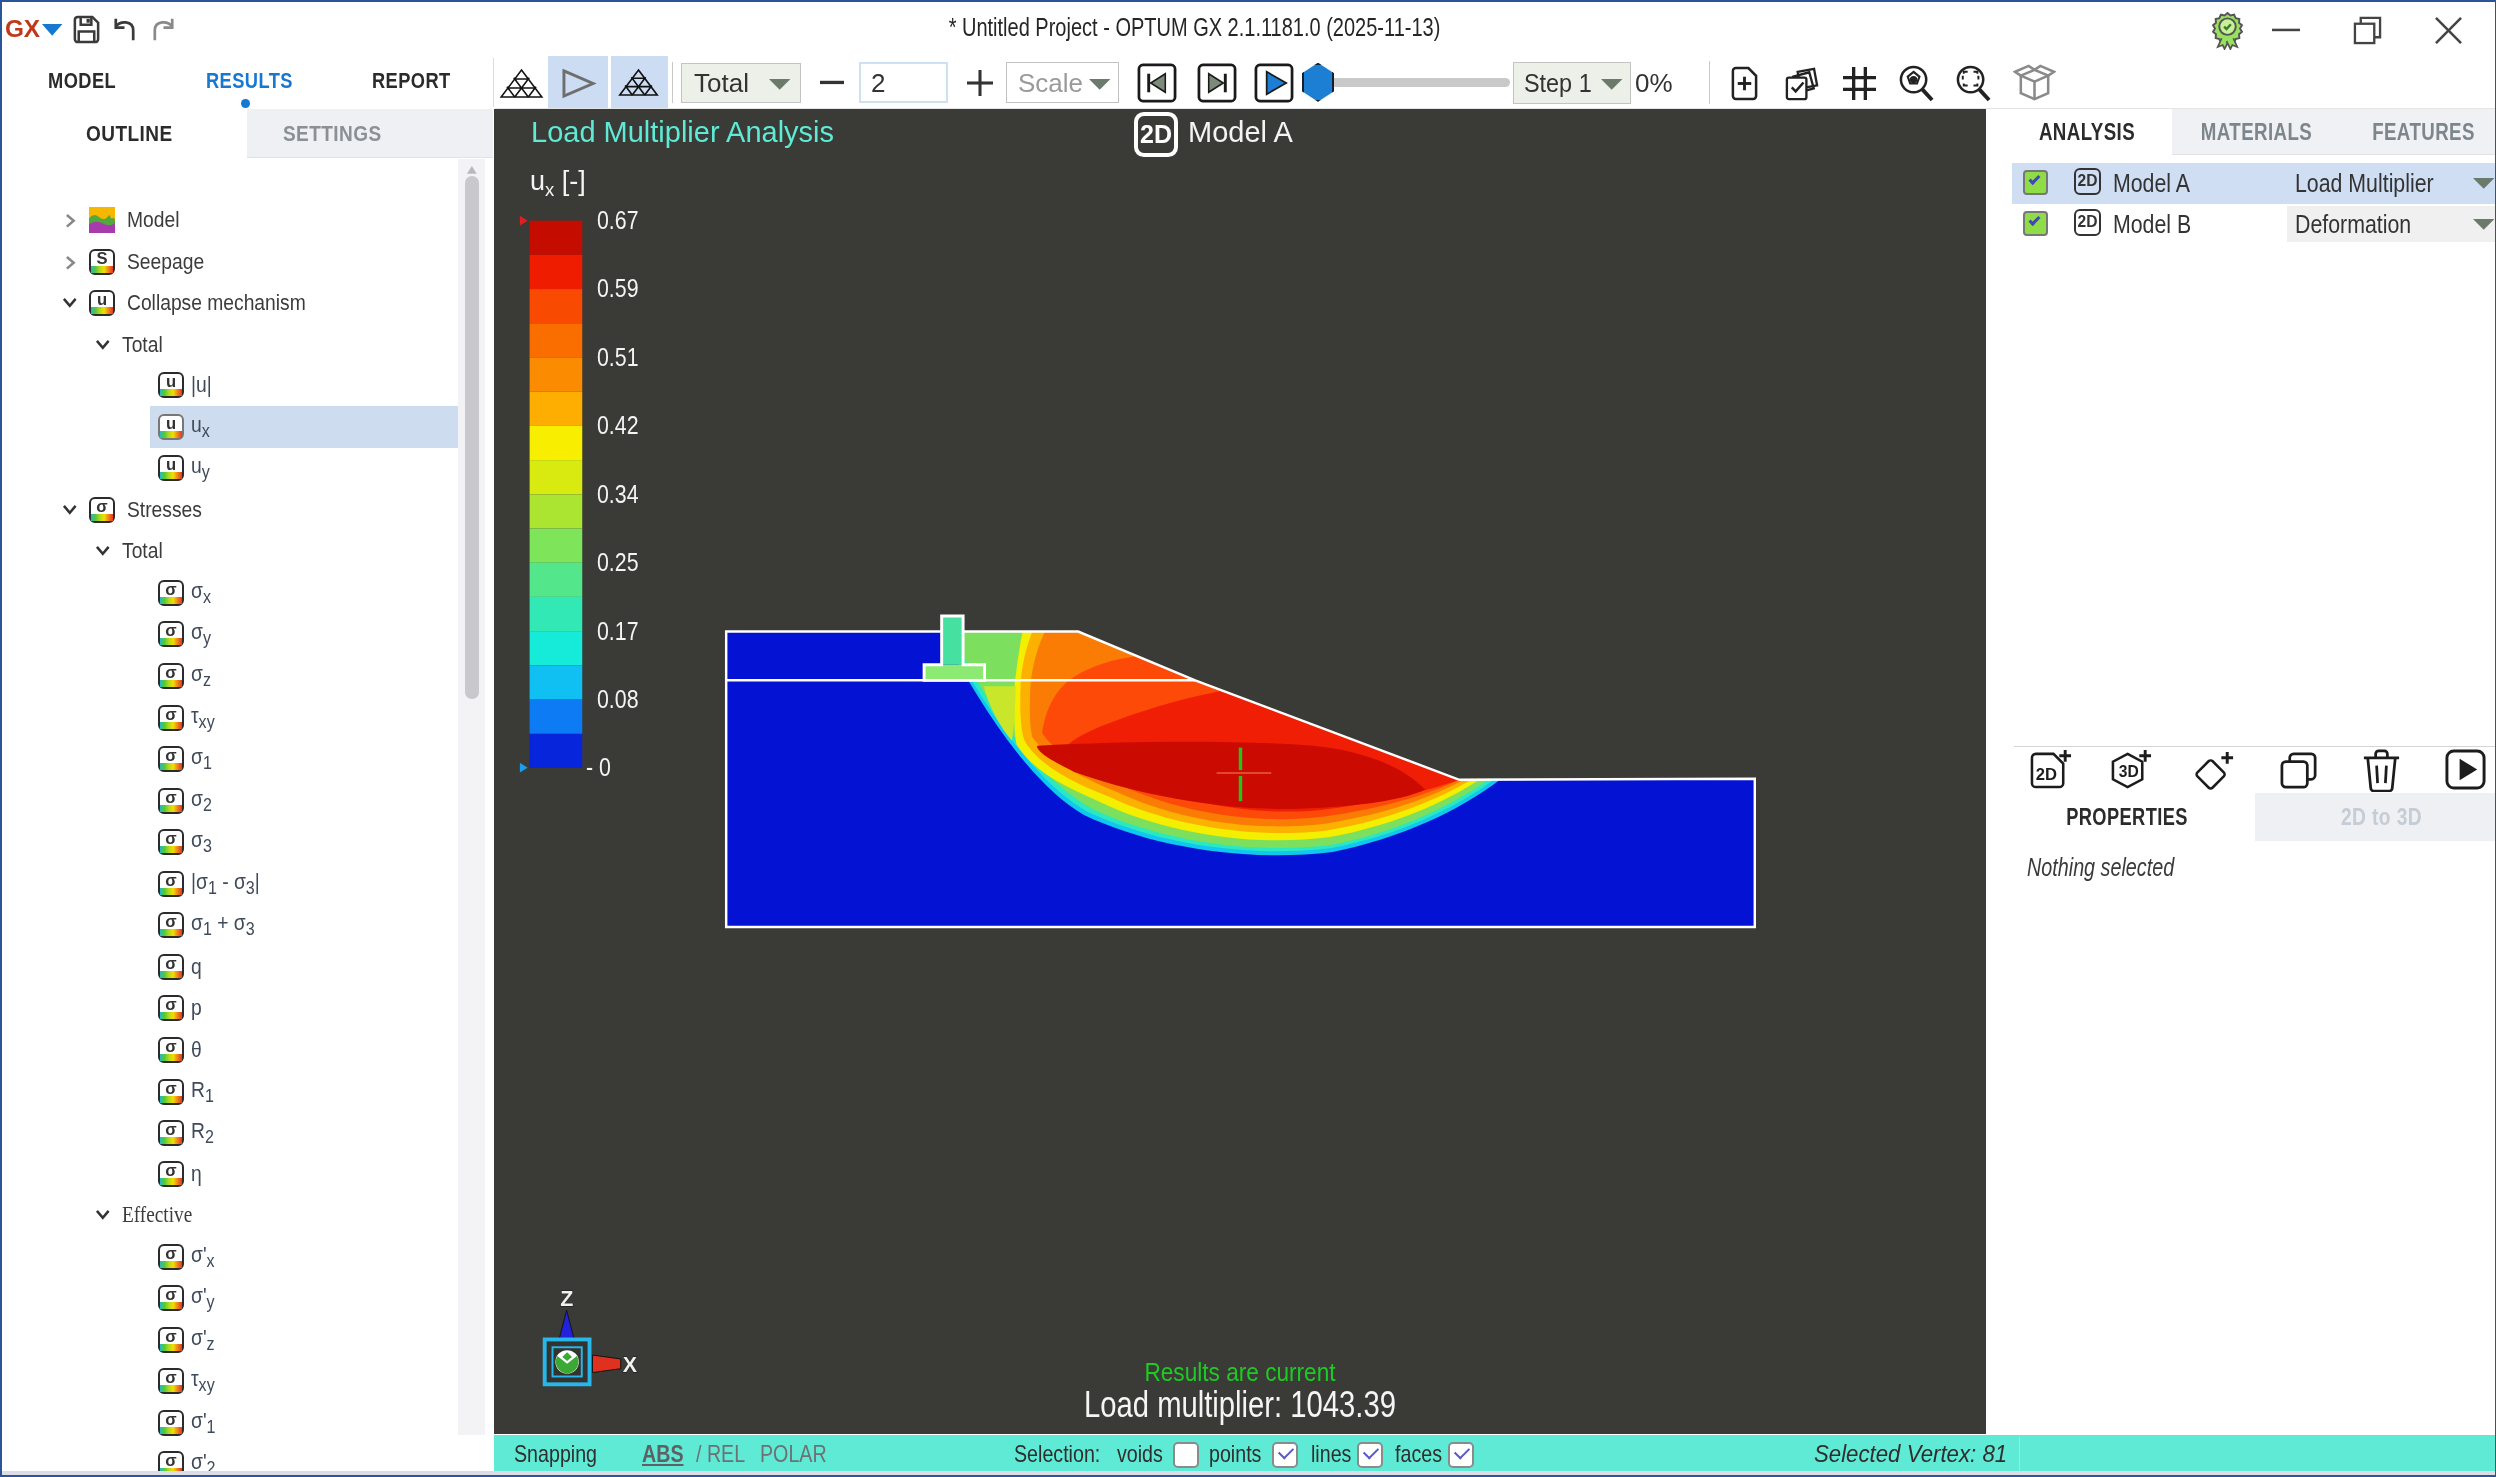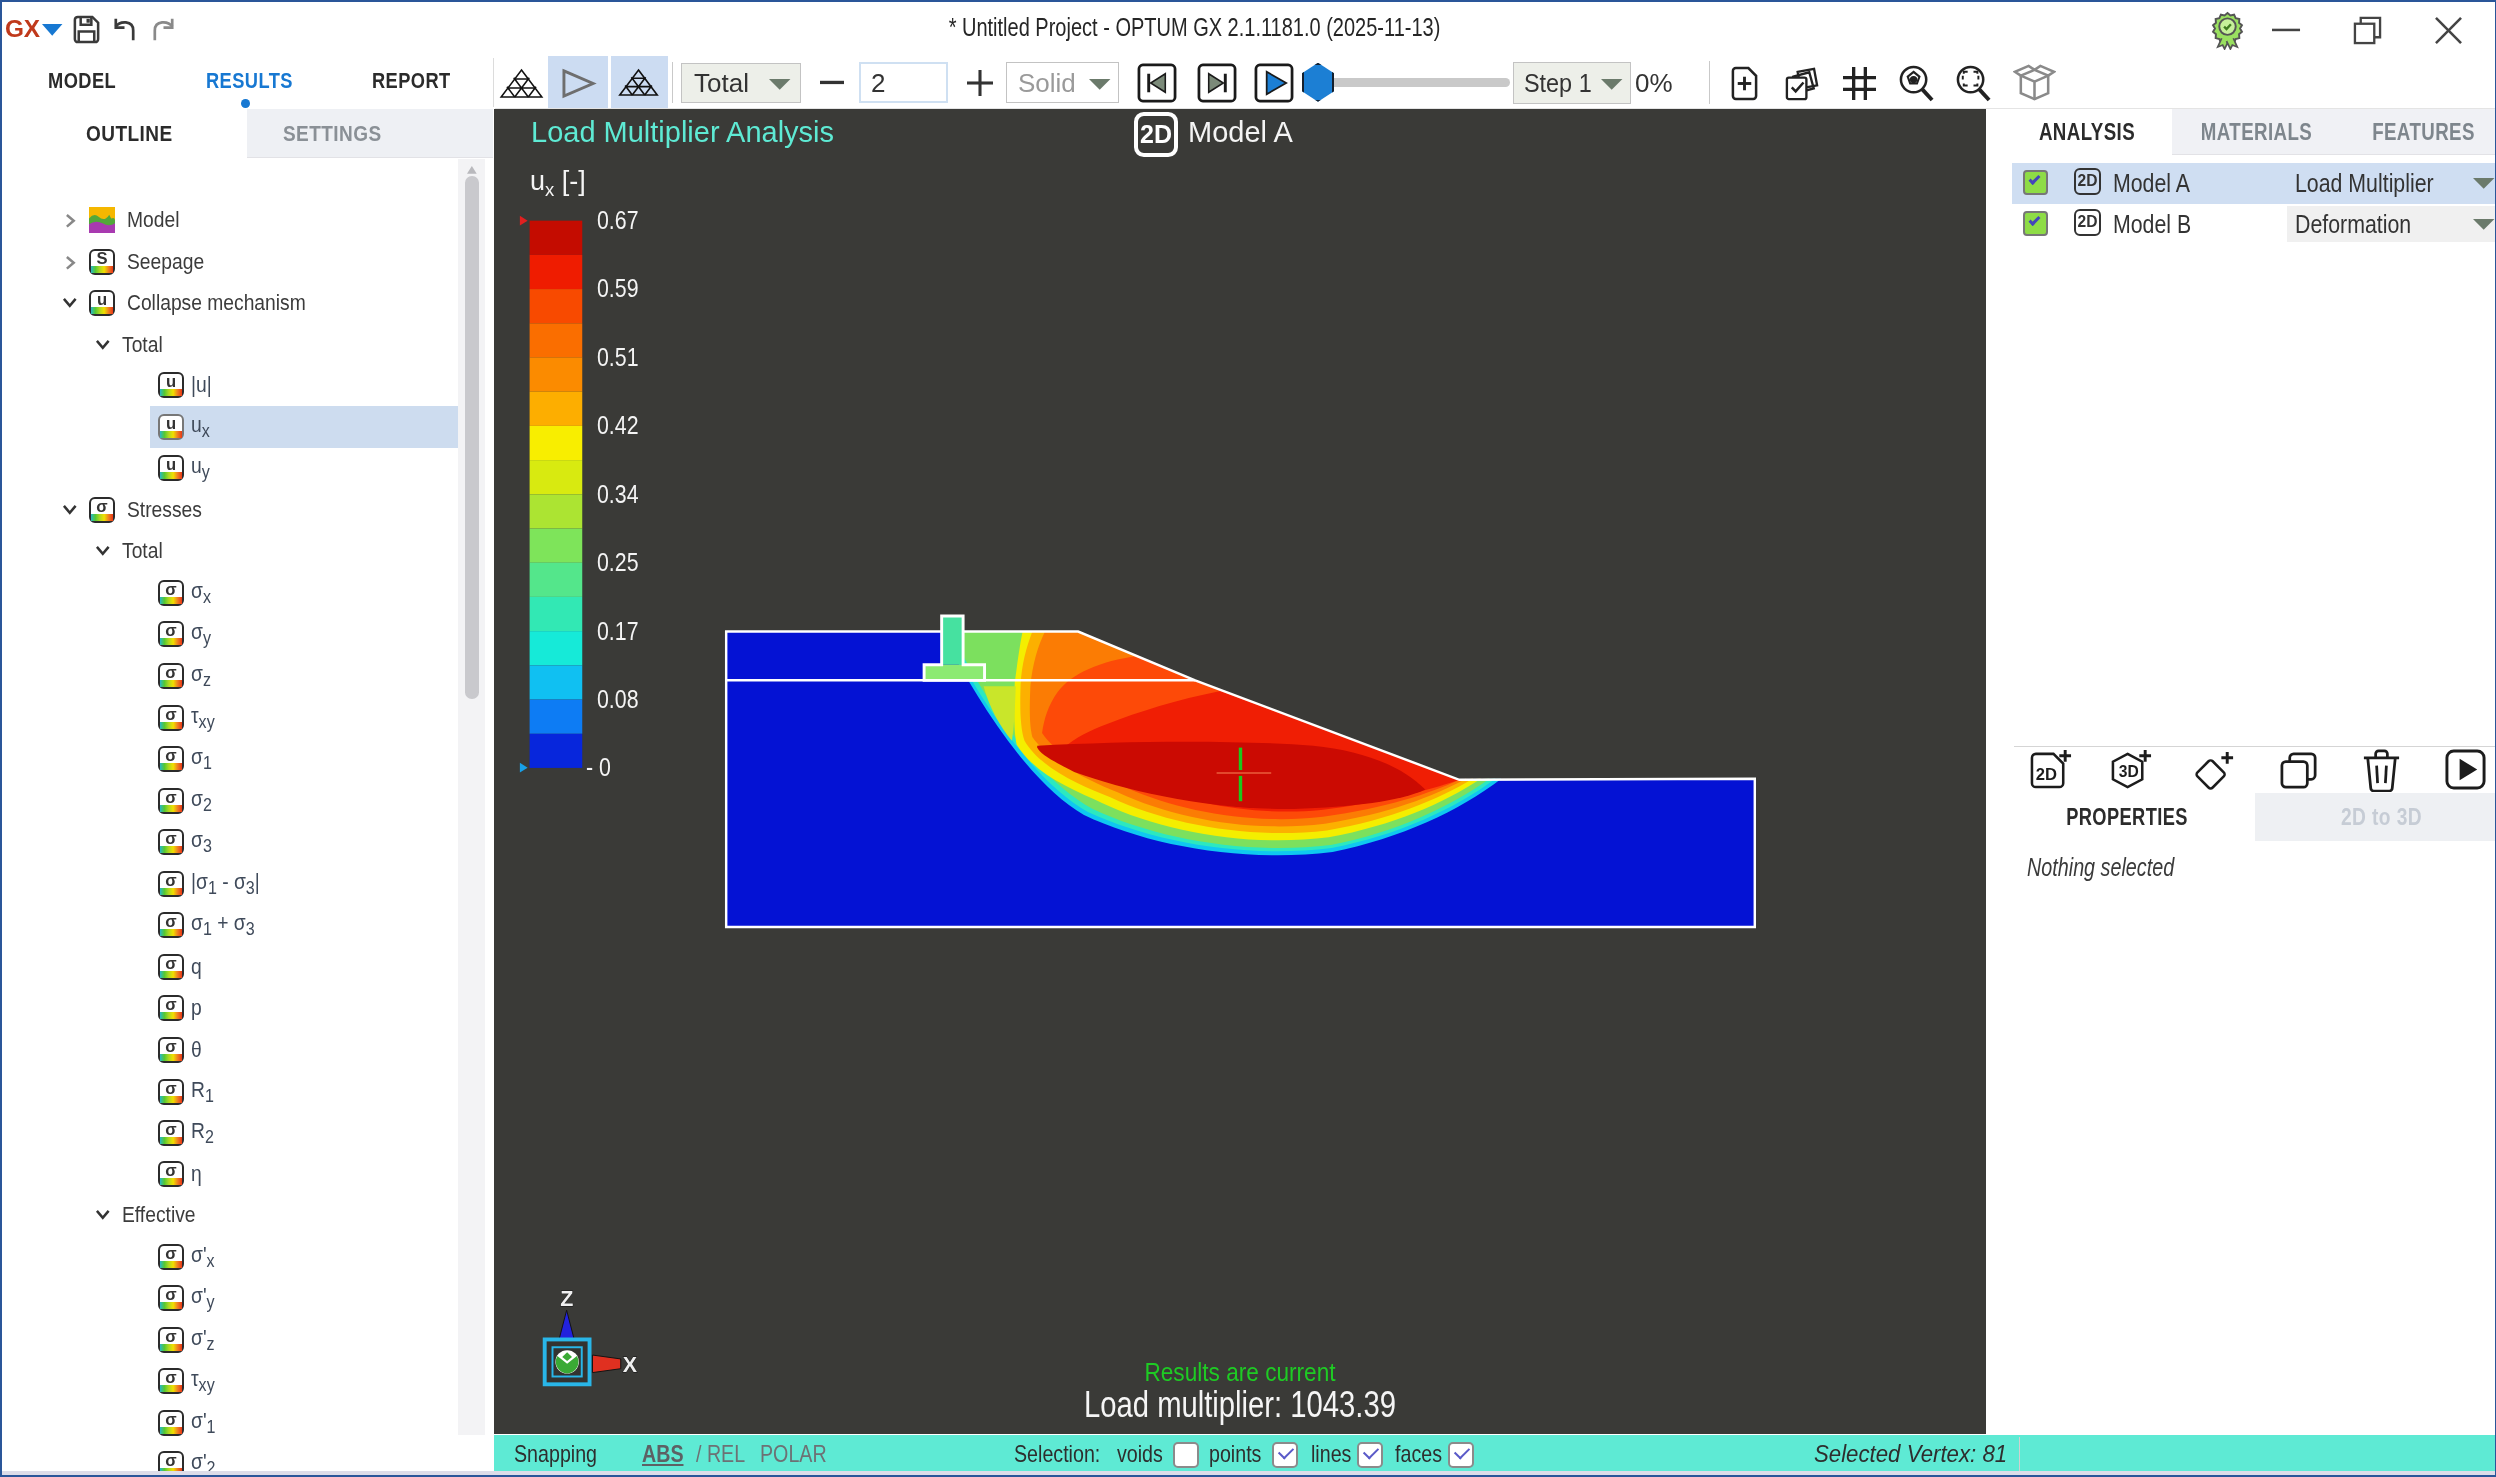--- a/index.html
+++ b/index.html
@@ -121,21 +121,21 @@
         <line x1="0" y1="2.5" x2="25" y2="2.5" stroke="#333" stroke-width="3.4"></line>
       </svg>
     <div class="abs" style="left:859px;top:5.9px;width:89px;height:41px;background:#fff;border:2px solid #cfe0f2;"></div>
     <div class="abs tbt" style="left:871px;top:6.8px;height:40px;line-height:40px;">2</div>
     <svg class="abs" style="left:967px;top:13.7px;" width="26" height="26" viewBox="0 0 27 27">
         <line x1="0" y1="13.5" x2="27" y2="13.5" stroke="#333" stroke-width="3.2"></line>
         <line x1="13.5" y1="0" x2="13.5" y2="27" stroke="#333" stroke-width="3.2"></line>
       </svg>
 
     <div class="abs" style="left:1006px;top:5.9px;width:113px;height:41px;background:#fff;border:1px solid #c3c3c3;"></div>
-    <div class="abs tbt" style="left:1018px;top:6.8px;height:40px;line-height:40px;color:#9a9a9a;">Solid</div>
+    <div class="abs tbt" style="left:1018px;top:6.8px;height:40px;line-height:40px;color:#9a9a9a;">Scale</div>
     <svg class="abs" style="left:1088px;top:21.5px;" width="23.4" height="12.7" viewBox="0 0 24 13">
         <polygon points="1,1 23,1 12,12" fill="#6b7a6b"></polygon>
       </svg>
 
     <svg class="abs" style="left:1137px;top:6.8px;" width="40" height="40" viewBox="0 0 41 41">
         <rect x="2" y="2" width="37" height="37" rx="4" fill="none" stroke="#1a1a1a" stroke-width="2.8"></rect>
         <line x1="12" y1="11" x2="12" y2="30" stroke="#1a1a1a" stroke-width="3"></line>
         <polygon points="29,11 29,30 14,20.5" fill="#7b8a79" stroke="#1a1a1a" stroke-width="1.6"></polygon>
       </svg>
     <svg class="abs" style="left:1197px;top:6.8px;" width="40" height="40" viewBox="0 0 41 41">
@@ -371,21 +371,21 @@
         </div>
         <div class="tlabel tleaf" style="left:189px;">R<sub>2</sub></div>
       </div>
     <div class="treerow" style="top:1045px;">
         <div class="ticon" style="left:156px;">
           <div class="tch">σ</div>
           <div class="rb"></div>
         </div>
         <div class="tlabel tleaf" style="left:189px;">η</div>
       </div>
-    <div class="treerow" style="top:1086px;">
+    <div class="treerow" style="top:1086px;font-family:Liberation Serif, serif;">
         <svg class="chev" style="left:92px;margin-top:-7.8px;" width="17.6" height="15.6" viewBox="0 0 16 16">
           <polyline points="3,4 9,11 15,4" fill="none" stroke="#333" stroke-width="2.6"></polyline>
         </svg>
         <div class="tlabel" style="left:120px;">Effective</div>
       </div>
     <div class="treerow" style="top:1128px;">
         <div class="ticon" style="left:156px;">
           <div class="tch">σ</div>
           <div class="rb"></div>
         </div>

